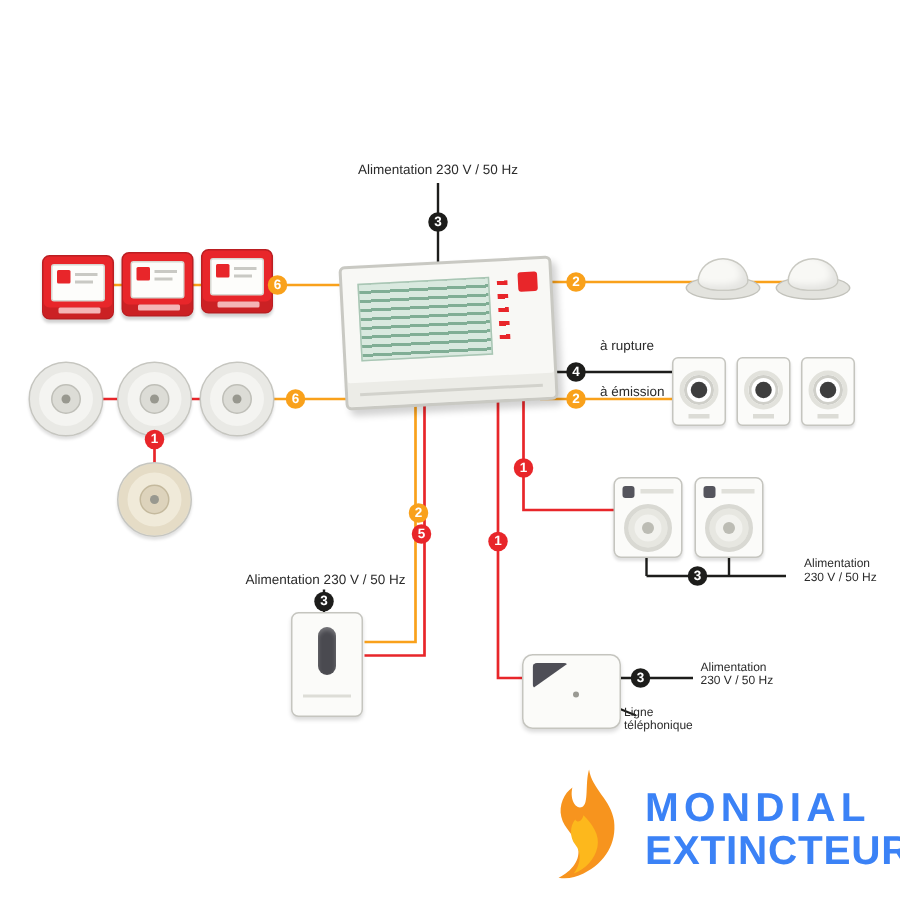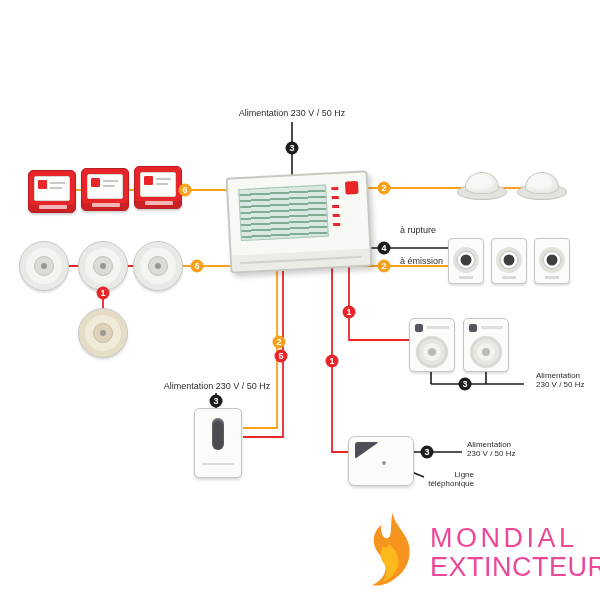--- a/index.html
+++ b/index.html
@@ -86,21 +86,21 @@
 
   
   .dialerbox{position:absolute;left:348px;top:436px;width:66px;height:50px;background:#fbfbf9;
         border:1px solid #c5c5bf;border-radius:7px;box-shadow:0 2px 3px rgba(0,0,0,.15);z-index:10}
   .dialerbox .corner{position:absolute;left:6px;top:5px;width:0;height:0;
         border-top:17px solid #4e4e56;border-right:24px solid transparent;border-radius:3px}
   .dialerbox .dot{position:absolute;left:33px;top:24px;width:4px;height:4px;border-radius:50%;background:#9a9a94}
 
   
   .logo-flame{position:absolute;left:352px;top:510px;width:74px;height:80px;z-index:20}
-  .logo-text{position:absolute;color:#ec4899;font-weight:normal;white-space:nowrap;z-index:20}
+  .logo-text{position:absolute;color:#3b82f6;font-weight:bold;white-space:nowrap;z-index:20}
   .logo-text.l1{left:430px;top:523px;font-size:27px;letter-spacing:3.5px}
   .logo-text.l2{left:430px;top:552px;font-size:27px;letter-spacing:0.5px}
 </style>
 </head>
 <body>
 
 <div id="stage">
 
   <svg class="wires" viewBox="0 0 600 600">
 
@@ -229,21 +229,21 @@
   <div class="lbl small" style="left:536px;top:371px">
     <span>Alimentation</span>
     <span>230 V / 50 Hz</span>
   </div>
 
   <div class="lbl small" style="left:467px;top:440px">
     <span>Alimentation</span>
     <span>230 V / 50 Hz</span>
   </div>
 
-  <div class="lbl small" style="left:416px;top:470px;width:58px;text-align:right">
+  <div class="lbl small" style="left:416px;top:470px;width:58px;text-align:left">
     <span>Ligne</span>
     <span>téléphonique</span>
   </div>
 
   <div class="mk black" style="left:292px;top:148px">3</div>
   <div class="mk orange" style="left:185px;top:190px">6</div>
   <div class="mk orange" style="left:197px;top:266px">6</div>
   <div class="mk red" style="left:103px;top:293px">1</div>
   <div class="mk orange" style="left:384px;top:188px">2</div>
   <div class="mk black" style="left:384px;top:248px">4</div>

